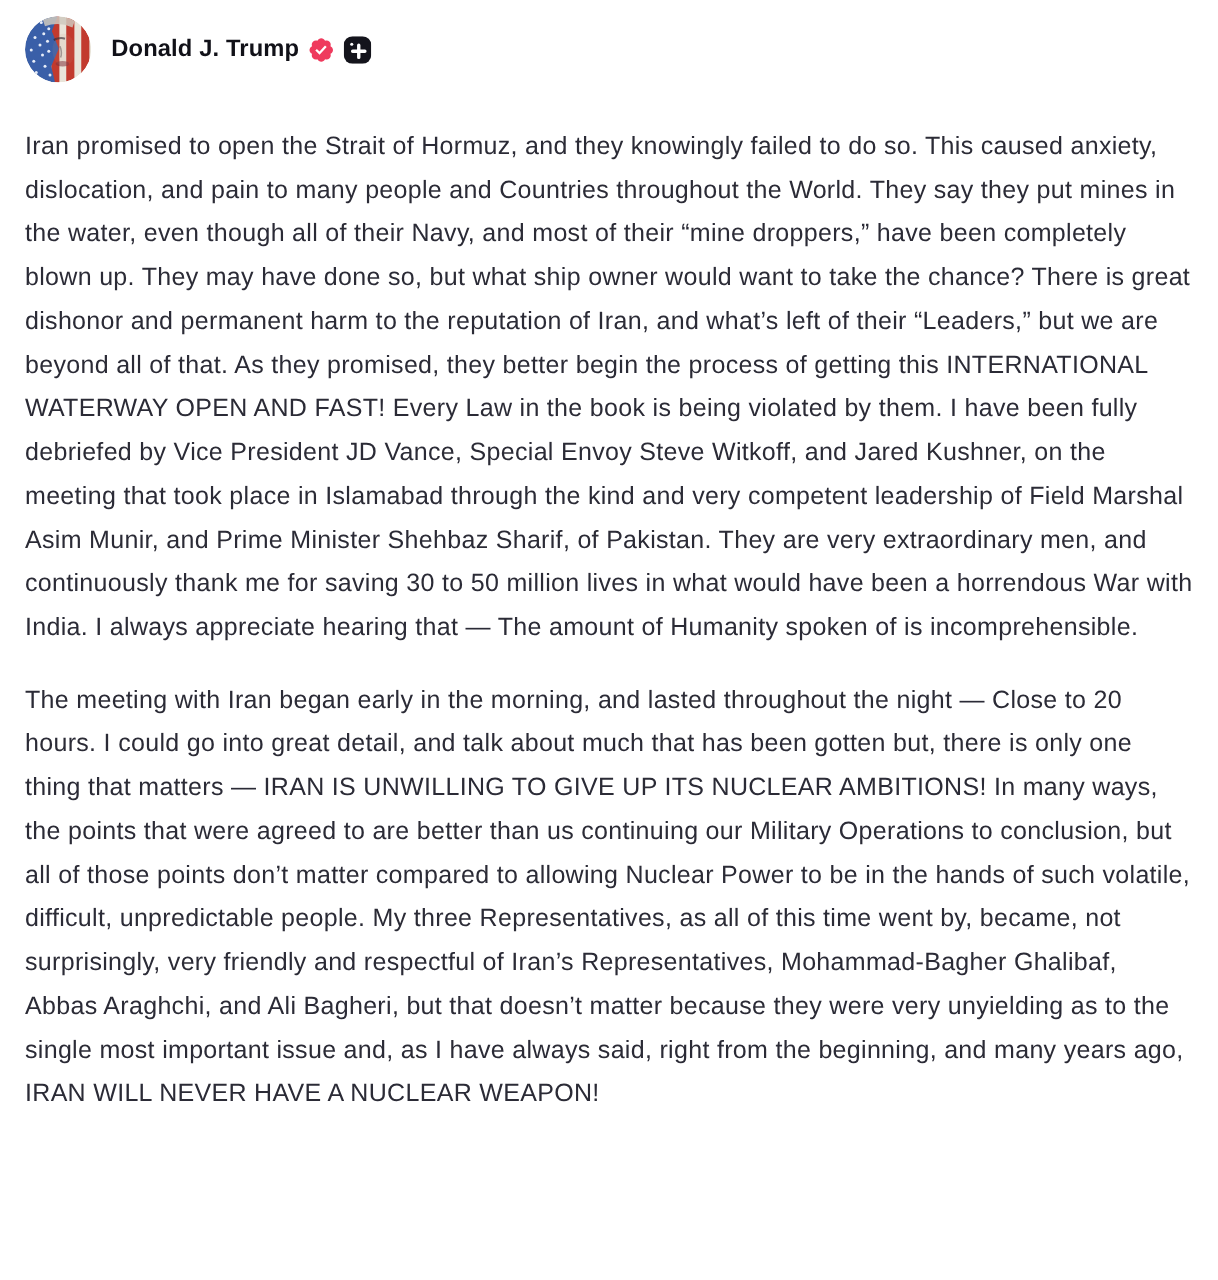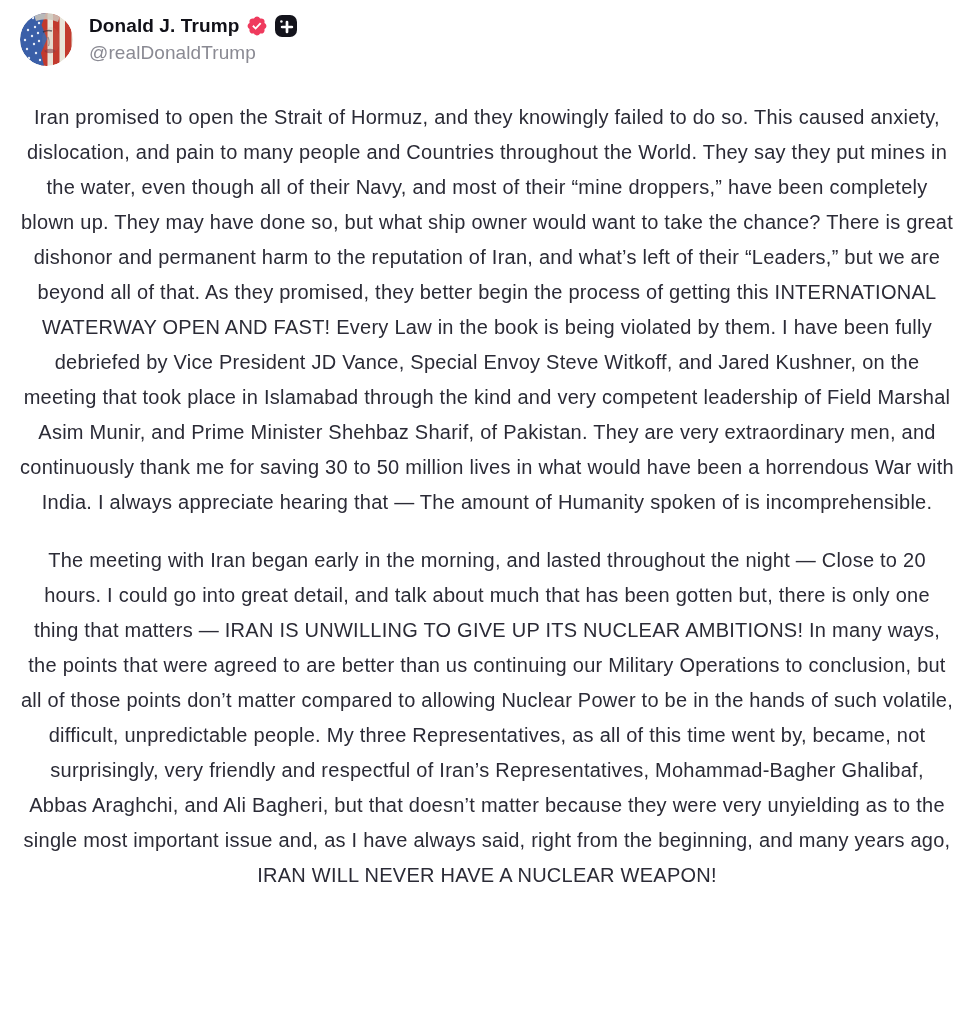--- a/index.html
+++ b/index.html
@@ -59,21 +59,21 @@
     cursor: pointer;
   }
   .post-body {
     margin-top: 34px;
     max-width: 934px;
     font-size: 20px;
     line-height: 35px;
     letter-spacing: 0.25px;
     color: #2b2b36;
   }
-  .post-body p { margin: 0; text-align: center; }
+  .post-body p { margin: 0; }
   .post-body p + p { margin-top: 23px; }
 </style>
 </head>
 <body>
 
 <article class="post">
 
   <header class="post-header">
 
     <div class="avatar">
@@ -123,21 +123,20 @@
           </svg>
         </span>
         <span class="badge">
           <svg width="22" height="22" viewBox="0 0 22 22">
             <rect x="0" y="0" width="22" height="22" rx="7" fill="#14141c"></rect>
             <path d="M12 7.1v9.8M7.1 12h9.8" stroke="#ffffff" stroke-width="2.7" stroke-linecap="round"></path>
             <circle cx="6.4" cy="6.4" r="1.25" fill="#ffffff"></circle>
           </svg>
         </span>
       </div>
-      <div class="handle">@realDonaldTrump</div>
     </div>
 
   </header>
 
   <div class="post-body">
     <p>Iran promised to open the Strait of Hormuz, and they knowingly failed to do so. This caused anxiety, dislocation, and pain to many people and Countries throughout the World. They say they put mines in the water, even though all of their Navy, and most of their “mine droppers,” have been completely blown up. They may have done so, but what ship owner would want to take the chance? There is great dishonor and permanent harm to the reputation of Iran, and what’s left of their “Leaders,” but we are beyond all of that. As they promised, they better begin the process of getting this INTERNATIONAL WATERWAY OPEN AND FAST! Every Law in the book is being violated by them. I have been fully debriefed by Vice President JD Vance, Special Envoy Steve Witkoff, and Jared Kushner, on the meeting that took place in Islamabad through the kind and very competent leadership of Field Marshal Asim Munir, and Prime Minister Shehbaz Sharif, of Pakistan. They are very extraordinary men, and continuously thank me for saving 30 to 50 million lives in what would have been a horrendous War with India. I always appreciate hearing that — The amount of Humanity spoken of is incomprehensible.</p>
     <p>The meeting with Iran began early in the morning, and lasted throughout the night — Close to 20 hours. I could go into great detail, and talk about much that has been gotten but, there is only one thing that matters — IRAN IS UNWILLING TO GIVE UP ITS NUCLEAR AMBITIONS! In many ways, the points that were agreed to are better than us continuing our Military Operations to conclusion, but all of those points don’t matter compared to allowing Nuclear Power to be in the hands of such volatile, difficult, unpredictable people. My three Representatives, as all of this time went by, became, not surprisingly, very friendly and respectful of Iran’s Representatives, Mohammad-Bagher Ghalibaf, Abbas Araghchi, and Ali Bagheri, but that doesn’t matter because they were very unyielding as to the single most important issue and, as I have always said, right from the beginning, and many years ago, IRAN WILL NEVER HAVE A NUCLEAR WEAPON!</p>
   </div>
 
 </article>

